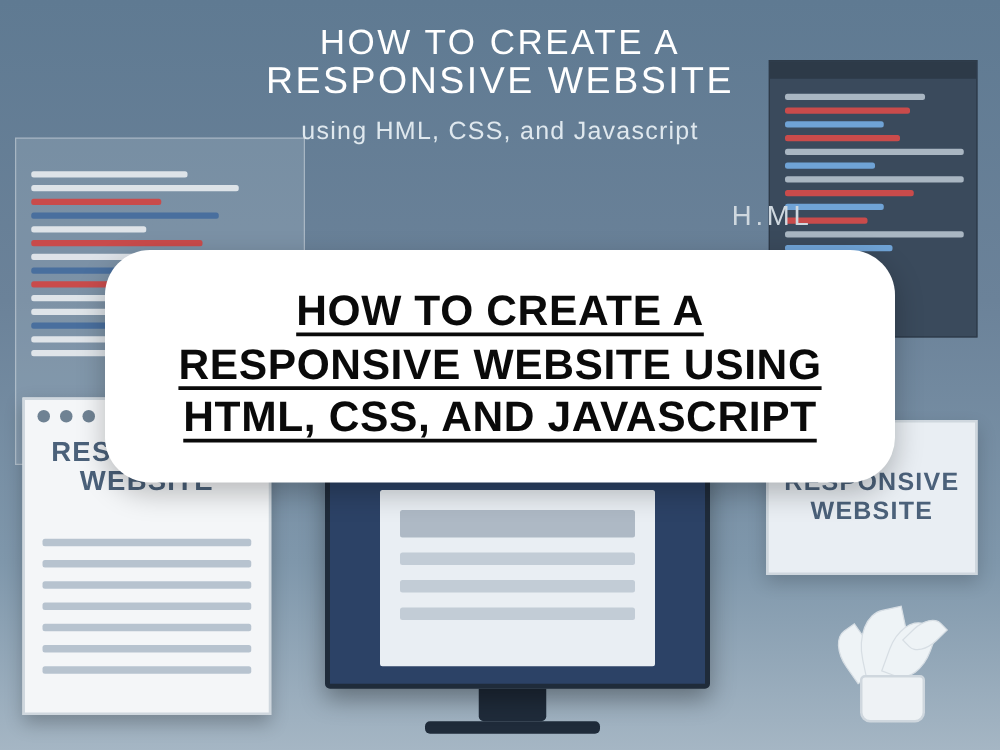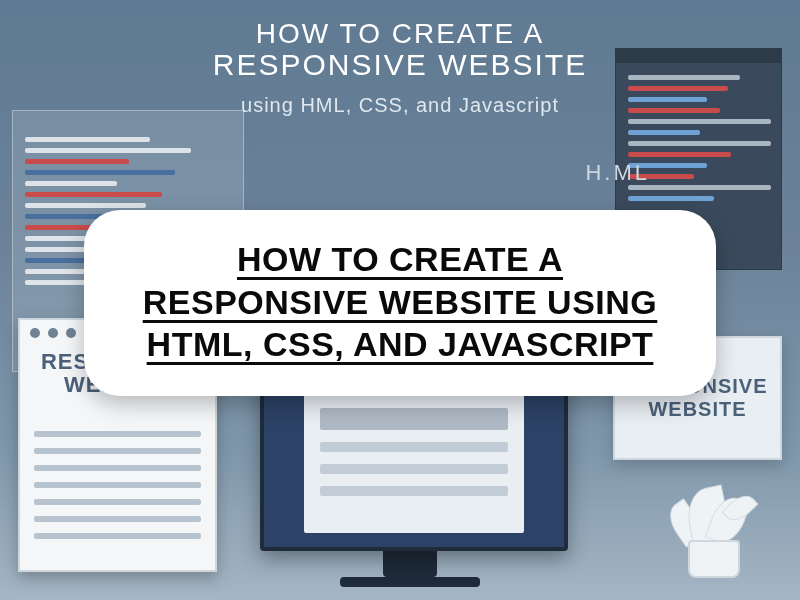--- a/index.html
+++ b/index.html
@@ -82,21 +82,21 @@
   .plant{position:absolute;right:30px;bottom:22px;width:120px;height:120px;}
   .pot{position:absolute;left:38px;bottom:0;width:48px;height:34px;background:#eef2f5;border:2px solid #cfd7de;border-radius:4px 4px 8px 8px;}
   .leaf{position:absolute;background:#eef3f6;border:1px solid #d7dee4;border-radius:60% 0 60% 0;}
   .l1{width:38px;height:58px;left:38px;bottom:30px;transform:rotate(-12deg);}
   .l2{width:30px;height:46px;left:62px;bottom:34px;transform:rotate(20deg);}
   .l3{width:24px;height:40px;left:22px;bottom:34px;transform:rotate(-35deg);}
   .l4{width:18px;height:30px;left:80px;bottom:54px;transform:rotate(46deg);}
 
   
   .title-badge{
-    position:absolute;left:50%;top:210px;transform:translateX(-50%);
+    position:absolute;left:50%;top:200px;transform:translateX(-50%);
     width:560px;padding:28px 36px 30px;
     background:#fff;border-radius:36px;
     box-shadow:0 8px 22px rgba(0,0,0,.25);
     text-align:center;
   }
   .title-badge h1{
     margin:0;font-size:34px;line-height:1.25;font-weight:900;color:#0a0a0a;
     letter-spacing:.5px;text-decoration:underline;text-decoration-thickness:3px;text-underline-offset:6px;
   }
 </style>

